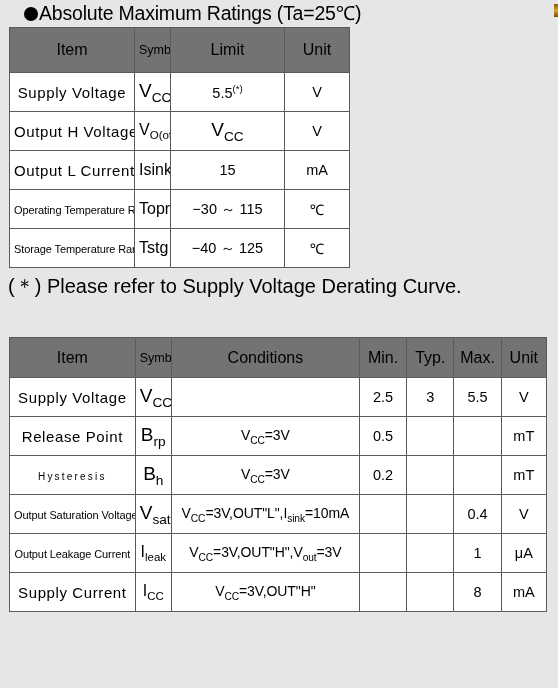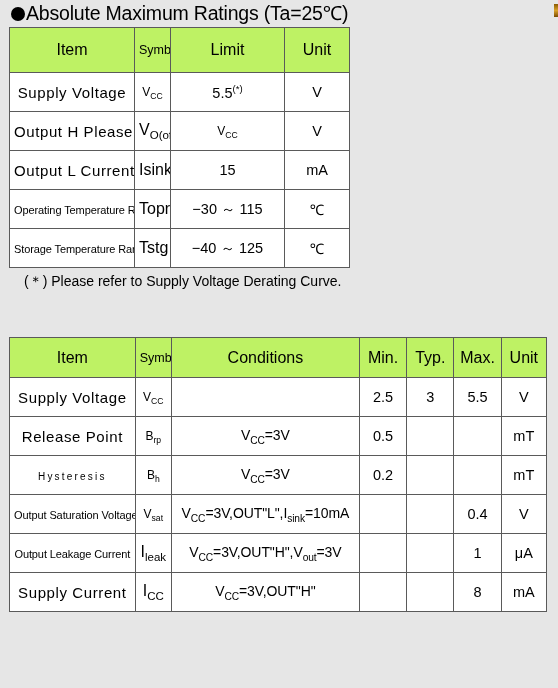--- a/index.html
+++ b/index.html
@@ -16,21 +16,21 @@
     position: relative;
   }
 
   .section { position: absolute; left: 0; }
   #section-abs { top: 0px; }
   #section-mag { top: 336px; }
 
   .section-heading {
     font-size: 19.5px;
     line-height: 26px;
-    padding-left: 11px;
+    padding-left: 24px;
     white-space: nowrap;
     letter-spacing: -0.2px;
   }
   .bullet {
     display: inline-block;
     width: 14px;
     height: 14px;
     border-radius: 50%;
     background: #000;
     vertical-align: -1px;
@@ -50,21 +50,21 @@
     padding: 0 4px;
     font-weight: normal;
     font-size: 14.5px;
     text-align: center;
     vertical-align: middle;
     background: #fff;
     overflow: hidden;
     white-space: nowrap;
   }
   table.ds th, td.itemcell {
-    background: #bef264;
+    background: #737373;
   }
   td.itemcell { text-align: center; }
   td.condcell { text-align: left; padding-left: 8px; }
 
   
   #tbl-abs { width: 340px; margin-top: 1px; }
   #tbl-abs .c-item { width: 125px; }
   #tbl-abs .c-sym  { width: 36px; }
   #tbl-abs .c-lim  { width: 114px; margin-left: 15px; }
   #tbl-abs .c-unit { width: 65px; }
@@ -83,30 +83,30 @@
   #tbl-mag .c-unit { width: 45px; }
   #tbl-mag th { height: 39px; font-size: 16px; }
   #tbl-mag td { height: 38px; }
   #tbl-mag th.c-sym { font-size: 12.5px; }
 
   
   .lbl-wide   { font-size: 15px; letter-spacing: 0.6px; text-align: center; }
   .lbl-narrow { font-size: 11px; letter-spacing: -0.1px; }
   .lbl-spaced { font-size: 10px; letter-spacing: 2.2px; }
 
-  .sym { font-size: 12px; }
+  .sym { font-size: 19px; }
   .sym sub { font-size: 0.72em; }
   .sym-sm { font-size: 16px; }
   .cond { font-size: 14px; letter-spacing: -0.1px; }
   .cond sub { font-size: 0.73em; }
   sup.star { font-size: 0.66em; vertical-align: super; }
 
   .footnote {
-    font-size: 14px;
-    padding-left: 24px;
+    font-size: 20px;
+    padding-left: 8px;
     margin-top: 5px;
     white-space: nowrap;
   }
   .edge-artifact {
     position: absolute;
     top: 4px;
     right: 0px;
     width: 4px;
     height: 13px;
     background: linear-gradient(#8a5a00, #d9a12a, #7a4a00);
@@ -139,21 +139,21 @@
     <tbody>
 
       <tr>
         <td class="itemcell"><span class="lbl-wide">Supply  Voltage</span></td>
         <td><span class="sym"><span>V</span><sub>CC</sub></span></td>
         <td><span>5.5</span><sup class="star">(*)</sup></td>
         <td>V</td>
       </tr>
 
       <tr>
-        <td class="itemcell"><span class="lbl-wide">Output H Please</span></td>
+        <td class="itemcell"><span class="lbl-wide">Output H Voltage</span></td>
         <td><span class="sym sym-sm"><span>V</span><sub>O(off)</sub></span></td>
         <td><span class="sym"><span>V</span><sub>CC</sub></span></td>
         <td>V</td>
       </tr>
 
       <tr>
         <td class="itemcell"><span class="lbl-wide">Output L Current</span></td>
         <td><span class="sym sym-sm">Isink</span></td>
         <td>15</td>
         <td>mA</td>

